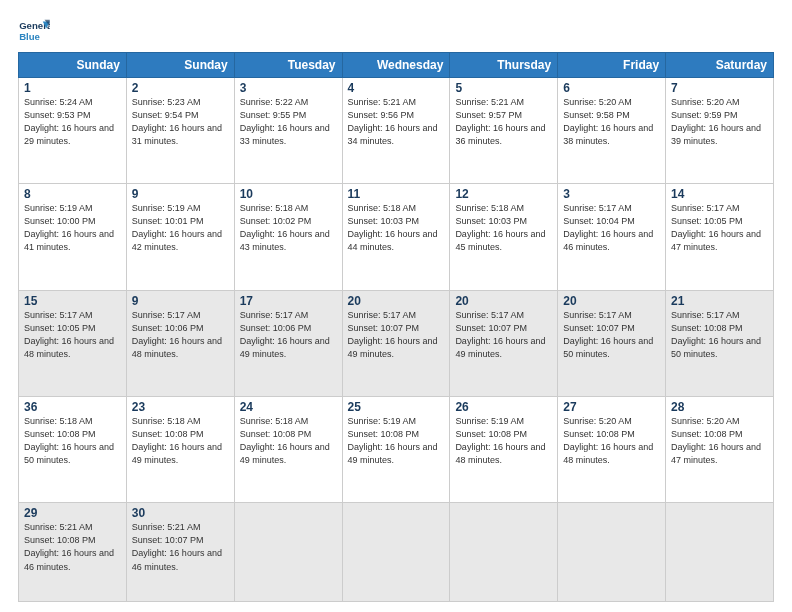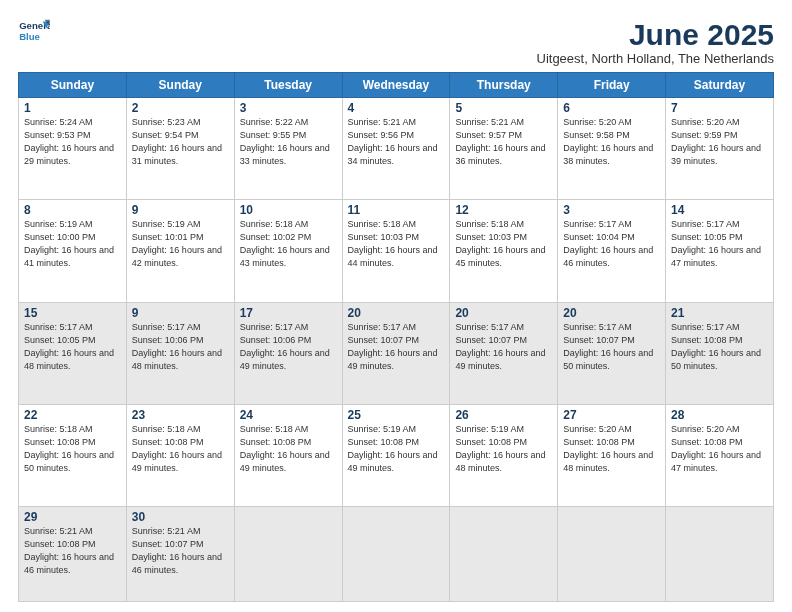--- a/index.html
+++ b/index.html
@@ -50,21 +50,21 @@
       border: 1px solid #ccc;
       border-collapse: collapse;
       width: 100%;
       table-layout: fixed;
     }
     .calendar th {
       background: #2e7bbf;
       color: #fff;
       font-size: 12px;
       font-weight: bold;
-      text-align: center;
+      text-align: right;
       padding: 5px 6px;
       border: 1px solid #2567a0;
     }
     .calendar td {
       vertical-align: top;
       padding: 3px 5px;
       border: 1px solid #ccc;
       font-size: 9.5px;
       color: #333;
       background: #fff;
@@ -98,24 +98,20 @@
 
 <div class="page">
   <div class="header">
     <div class="logo">
       <svg class="logo-icon" viewBox="0 0 36 32" xmlns="http://www.w3.org/2000/svg">
         <text x="1" y="13" font-size="11" font-weight="bold" fill="#1a3a5c">General</text>
         <text x="1" y="25" font-size="11" font-weight="bold" fill="#2e86c1">Blue</text>
         <polygon points="28,4 36,4 32,12" fill="#2e86c1"></polygon>
         <polygon points="30,2 36,2 36,9" fill="#1a3a5c" opacity="0.7"></polygon>
       </svg>
-    </div>
-    <div class="title-block">
-      <div class="month-title">June 2025</div>
-      <div class="subtitle">Uitgeest, North Holland, The Netherlands</div>
     </div>
   </div>
 
   <table class="calendar">
     <thead>
       <tr>
         <th>Sunday</th>
         <th>Sunday</th>
         <th>Tuesday</th>
         <th>Wednesday</th>
@@ -210,21 +206,21 @@
     <span class="day-num">20</span>
     <span class="day-info">Sunrise: 5:17 AM<br>Sunset: 10:07 PM<br>Daylight: 16 hours and 50 minutes.</span>
   </td>
           <td class="shaded">
     <span class="day-num">21</span>
     <span class="day-info">Sunrise: 5:17 AM<br>Sunset: 10:08 PM<br>Daylight: 16 hours and 50 minutes.</span>
   </td>
         </tr>
         <tr>
           <td class="">
-    <span class="day-num">22</span>
+    <span class="day-num">36</span>
     <span class="day-info">Sunrise: 5:18 AM<br>Sunset: 10:08 PM<br>Daylight: 16 hours and 50 minutes.</span>
   </td>
           <td class="">
     <span class="day-num">23</span>
     <span class="day-info">Sunrise: 5:18 AM<br>Sunset: 10:08 PM<br>Daylight: 16 hours and 49 minutes.</span>
   </td>
           <td class="">
     <span class="day-num">24</span>
     <span class="day-info">Sunrise: 5:18 AM<br>Sunset: 10:08 PM<br>Daylight: 16 hours and 49 minutes.</span>
   </td>

